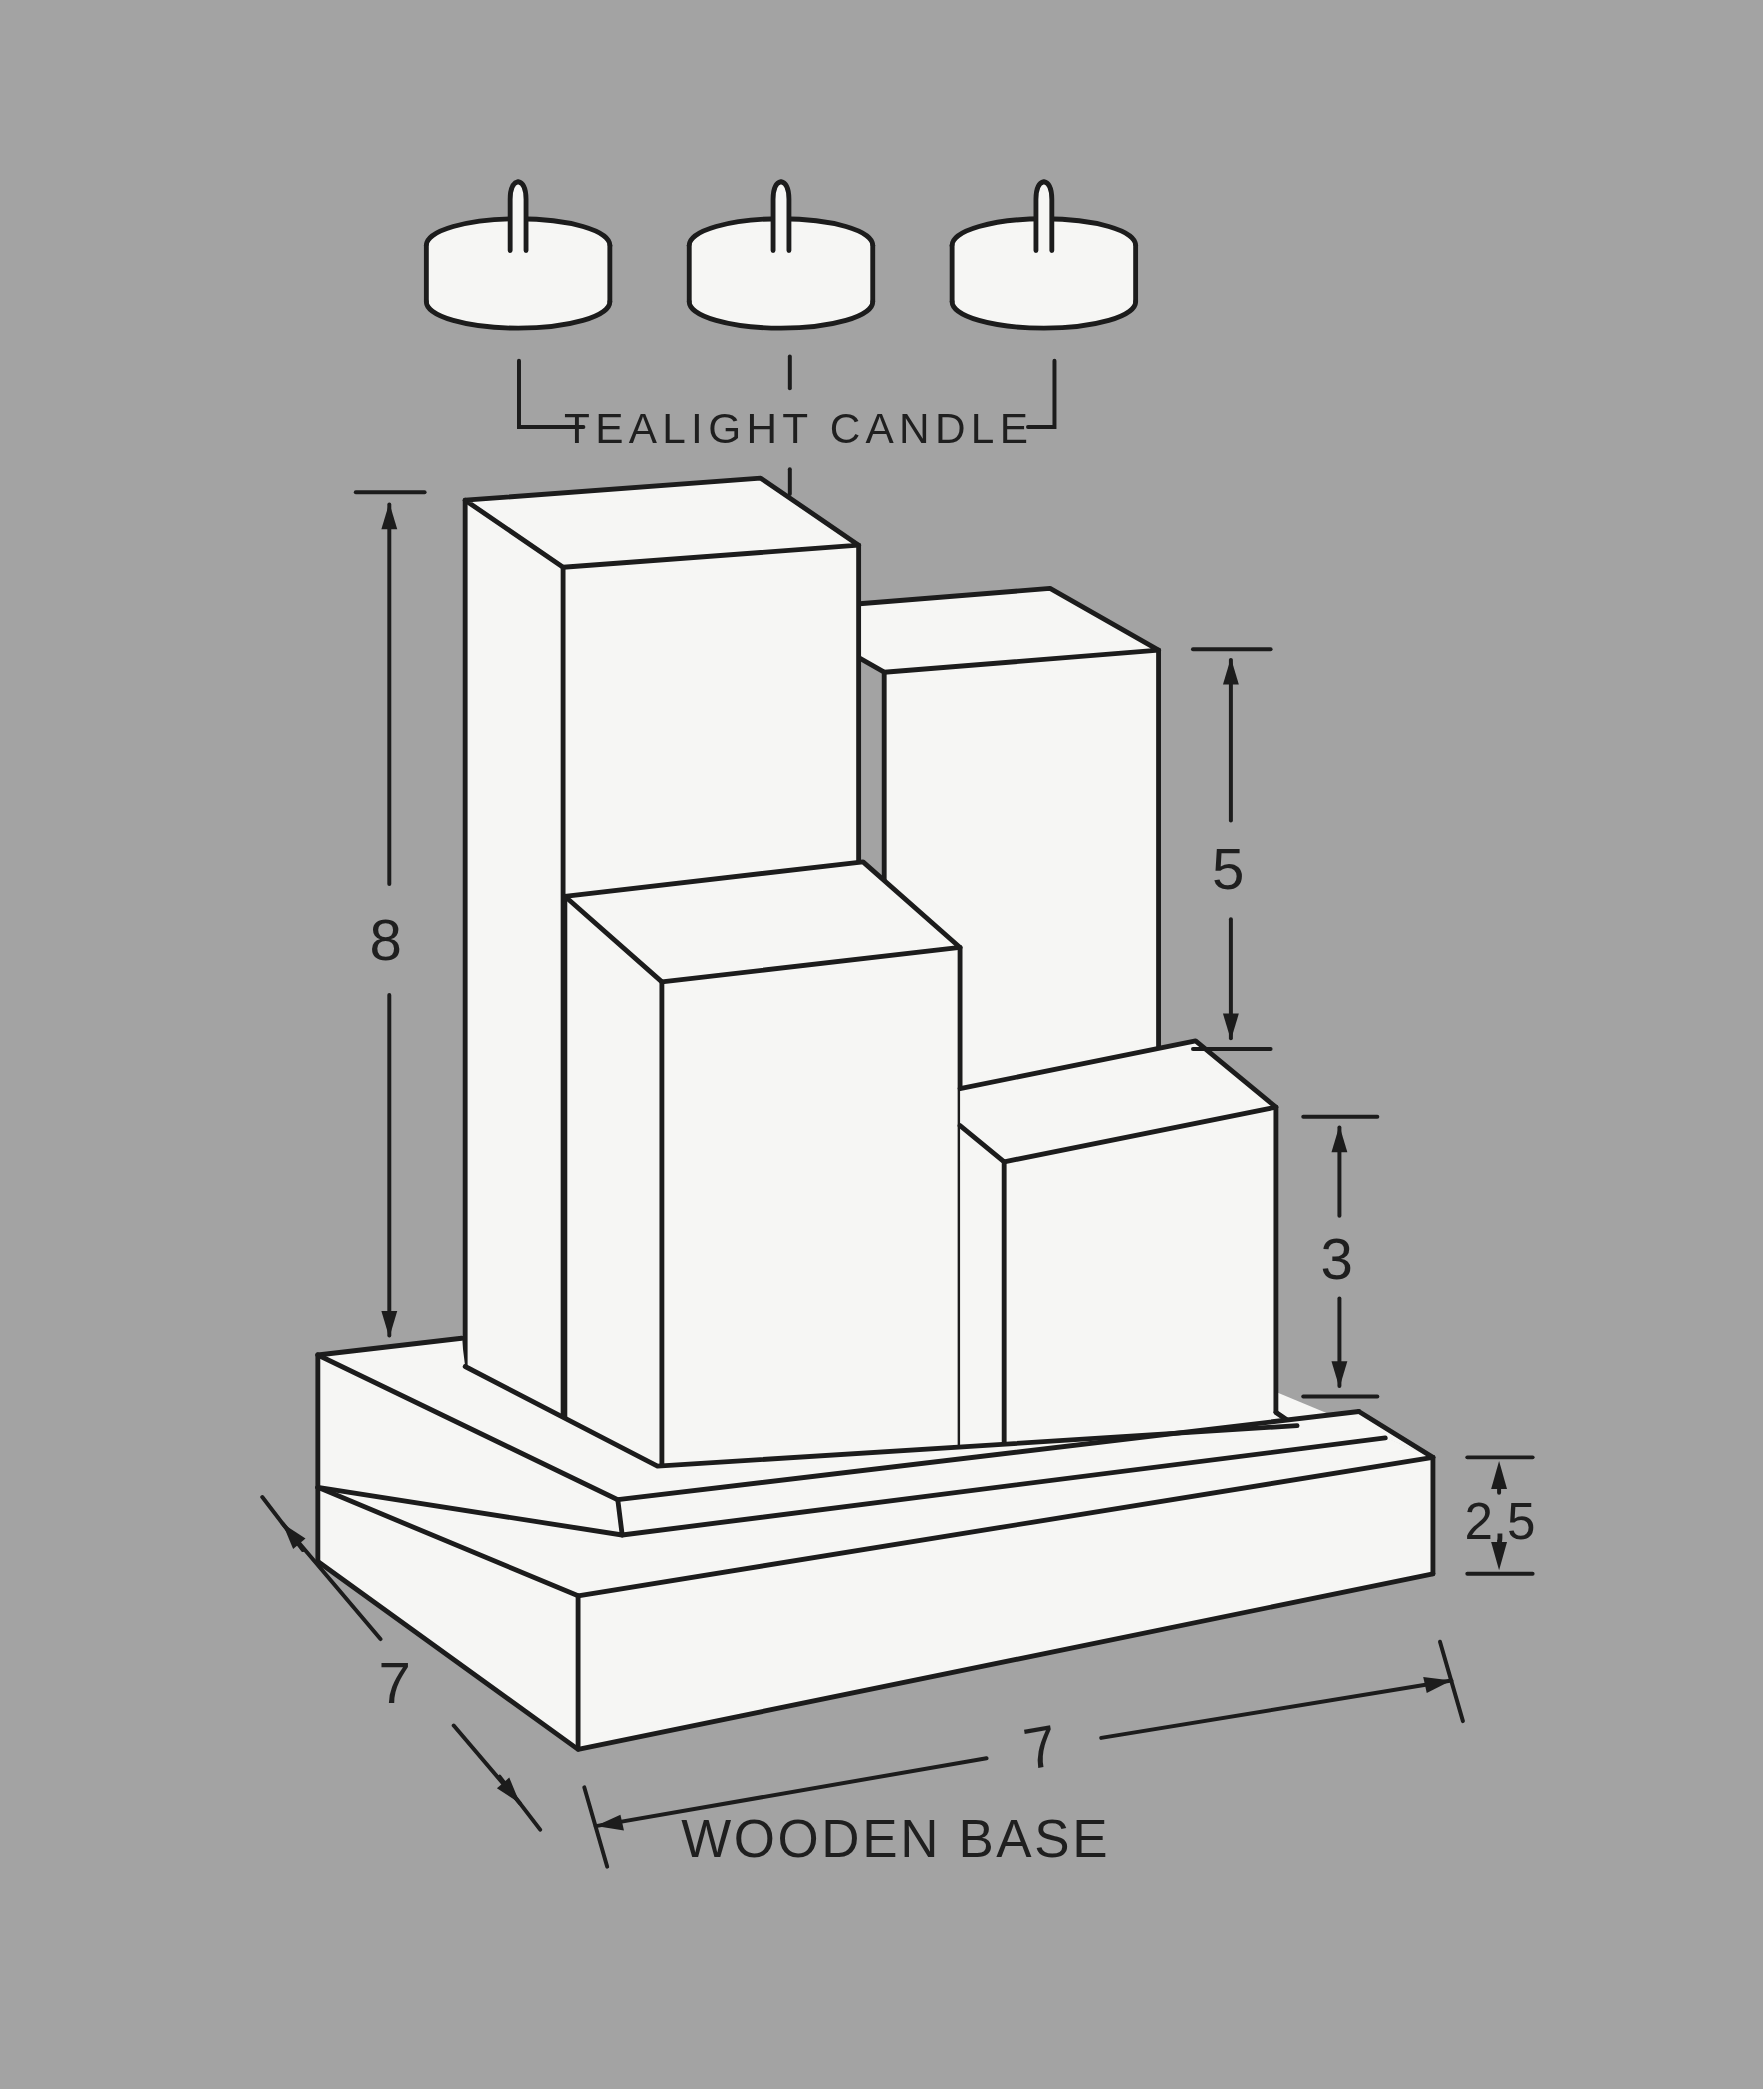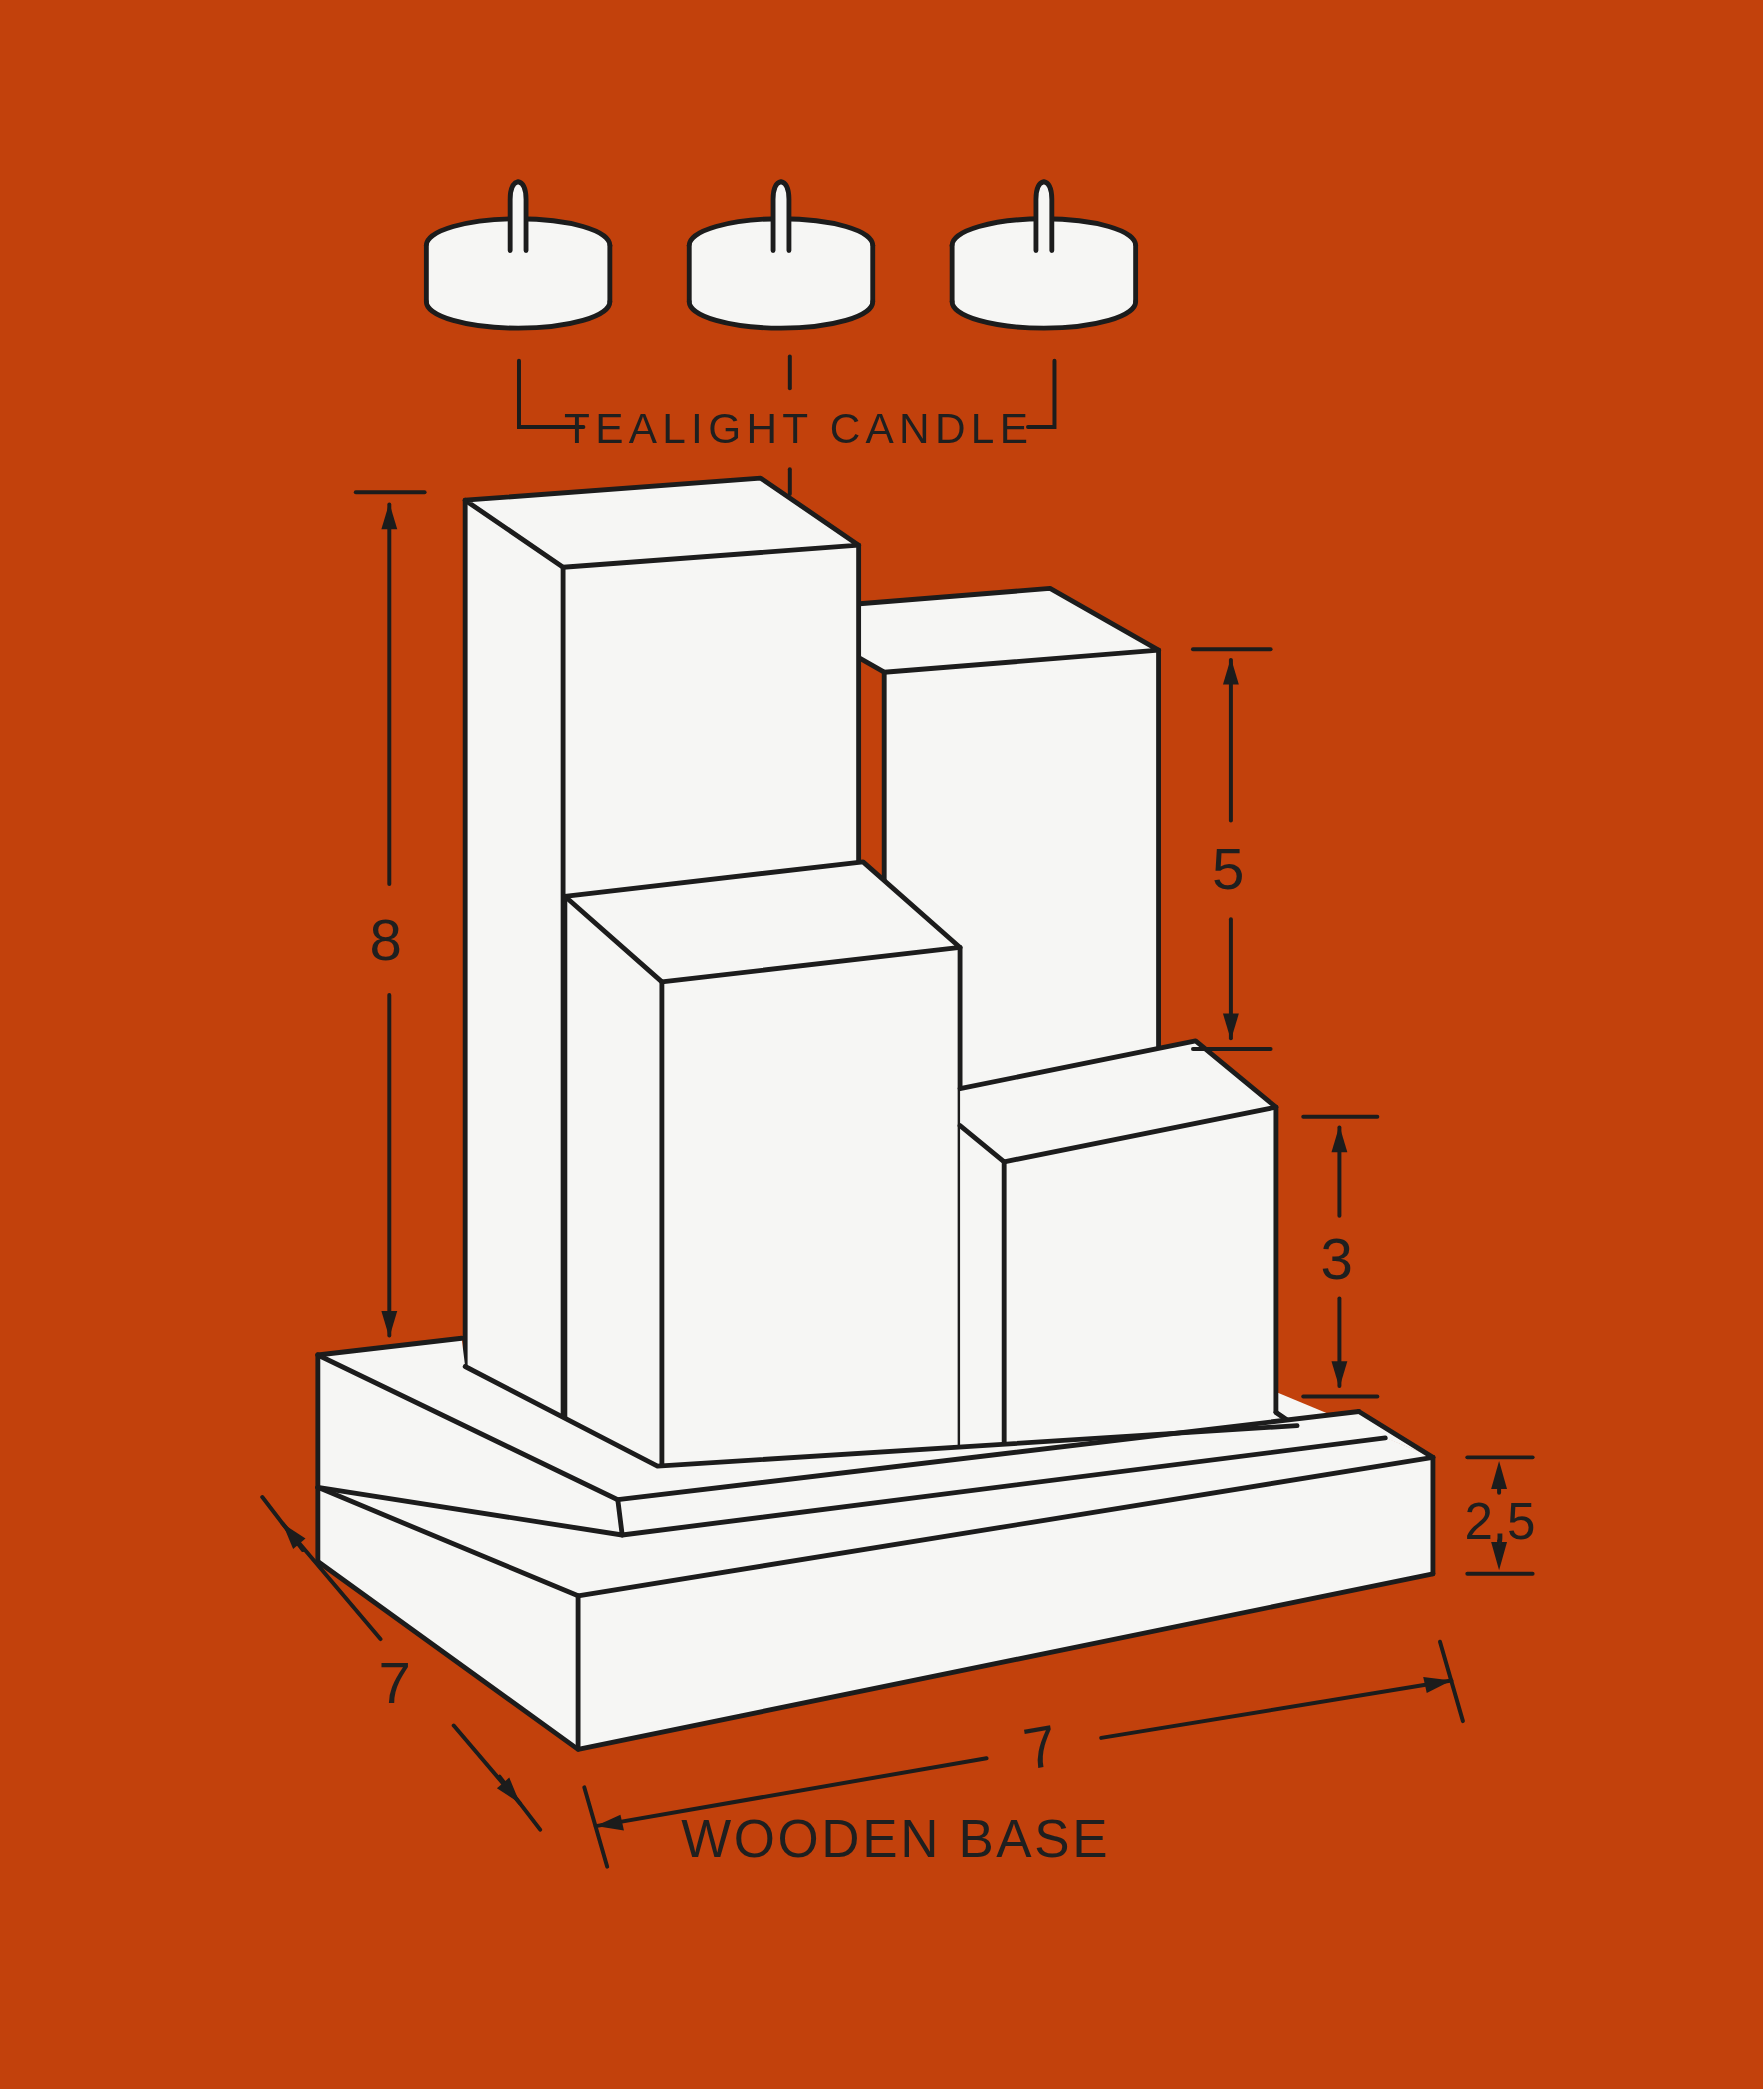--- a/index.html
+++ b/index.html
@@ -1,18 +1,18 @@
 <!DOCTYPE html>
 <html style="font-size:14px"><head>
 <meta charset="utf-8">
 <style>
   html,body{margin:0;padding:0;background:#e8e8e6;}
   .page{
     width:1764px;height:2089px;position:relative;
-    background:#c2410c;overflow:hidden;
+    background:#a3a3a3;overflow:hidden;
     font-family:"Liberation Sans", sans-serif;
   }
   svg{position:absolute;top:0;left:0;}
   .obj{fill:none;stroke:#1c1c1c;stroke-width:5.5;stroke-linejoin:round;stroke-linecap:round;}
   .face{fill:#f6f6f4;stroke:none;}
   .dim{fill:none;stroke:#1c1c1c;stroke-width:4.5;stroke-linecap:round;}
   .arr{fill:#1c1c1c;stroke:none;}
   .lbl{fill:#1f1f1f;font-family:"Liberation Sans", sans-serif;}
   .num{font-size:66px;}
   .cap{font-size:48px;letter-spacing:6px;}

